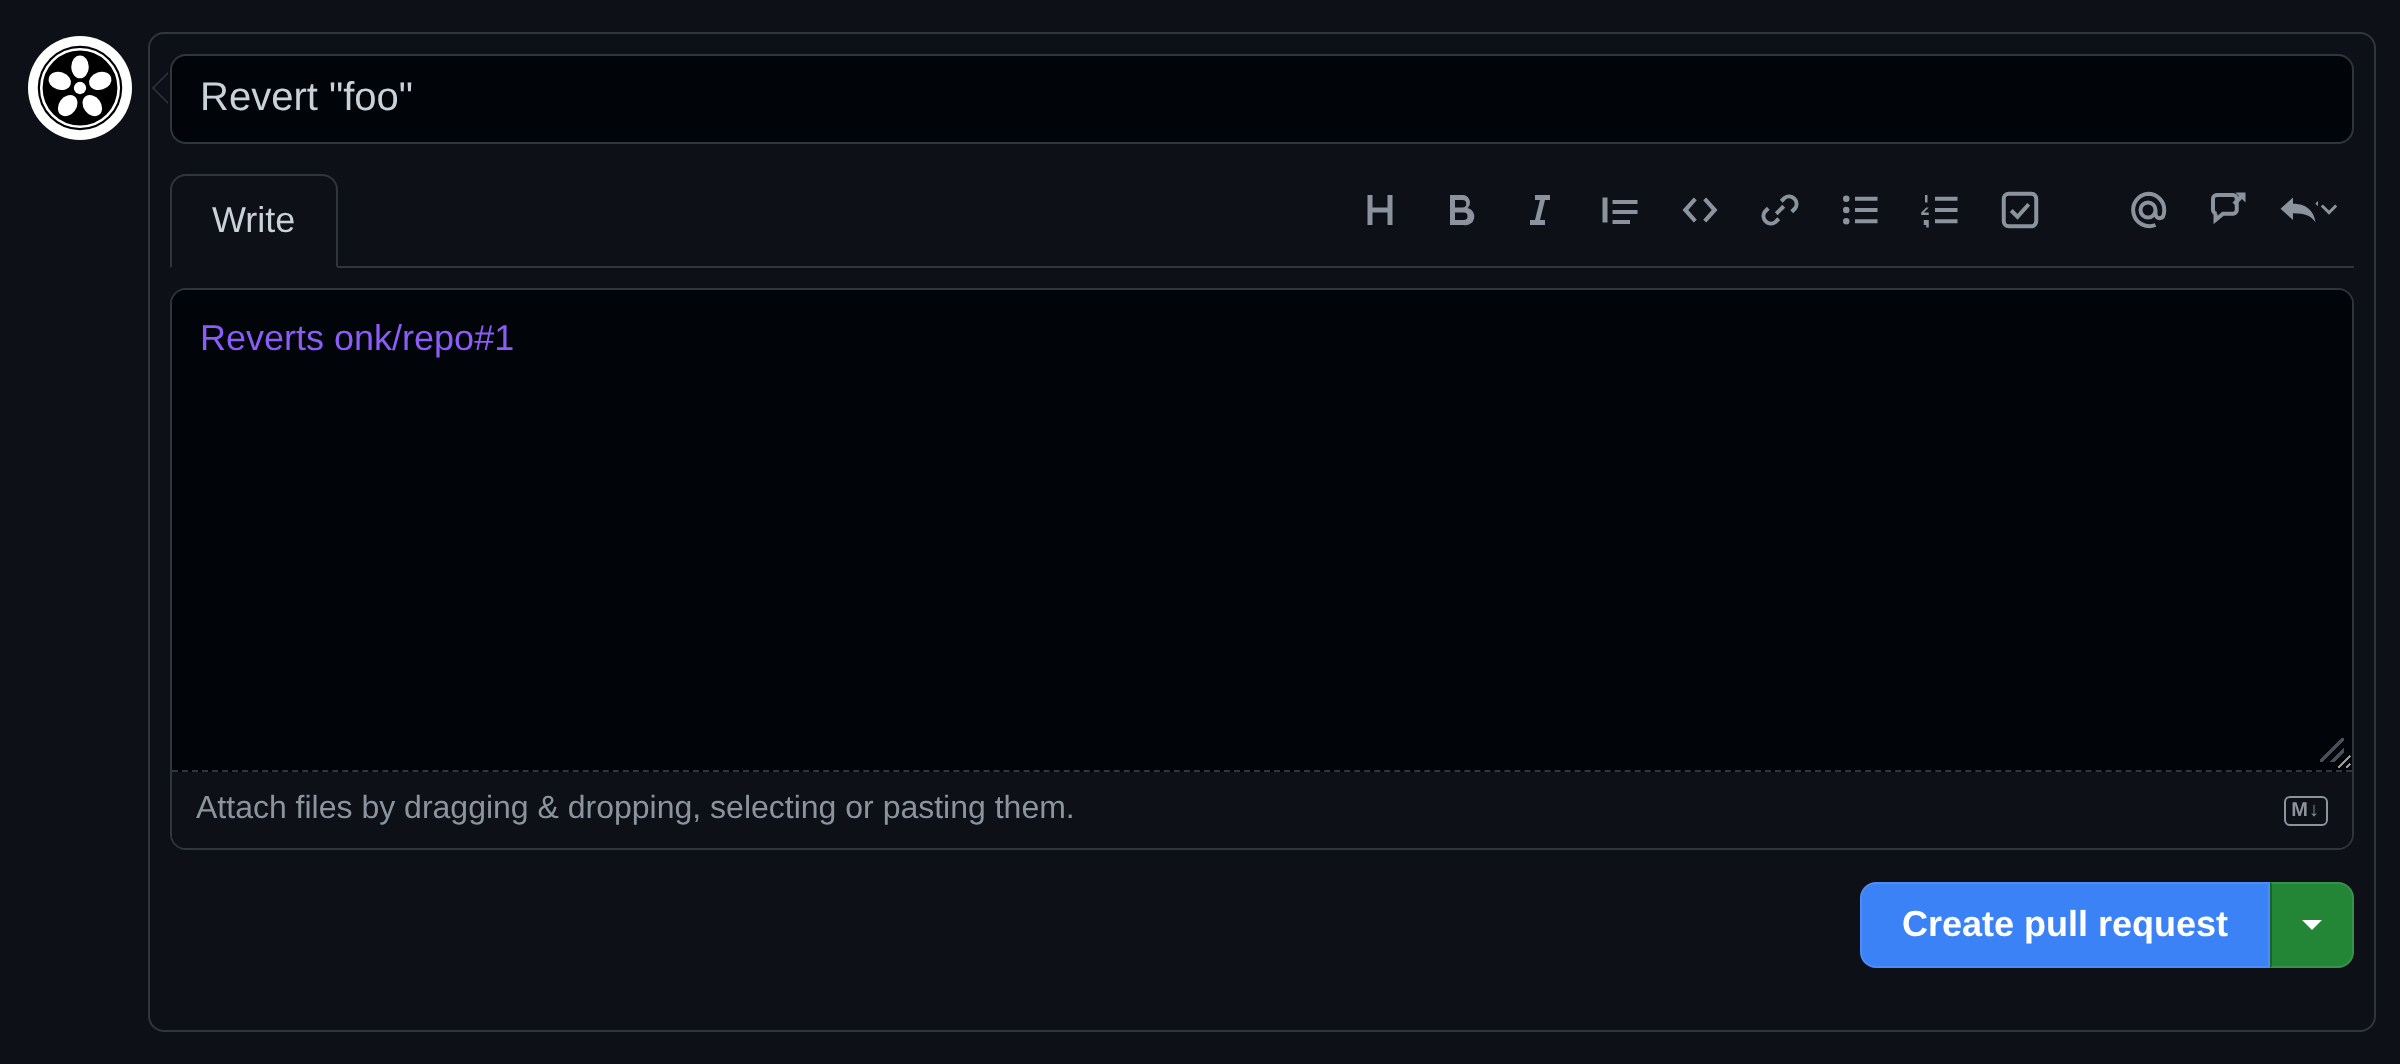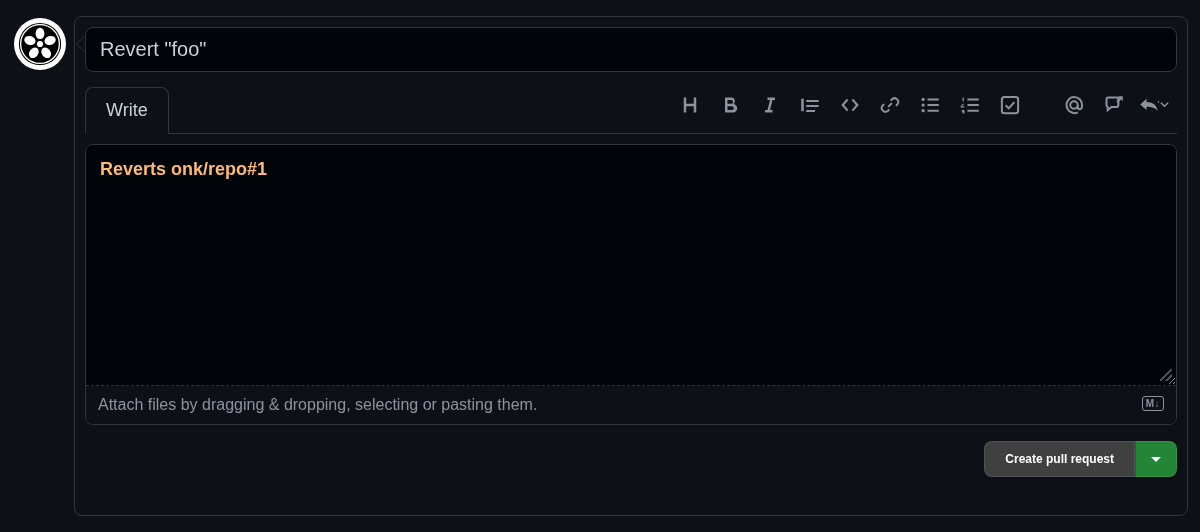--- a/index.html
+++ b/index.html
@@ -125,27 +125,26 @@
     background: #010409;
     display: flex;
     flex-direction: column;
     overflow: hidden;
   }
   .body-textarea {
     width: 100%;
     min-height: 240px;
     background: #010409;
     border: none;
-    color: #fdba74;
+    color: #8b5cf6;
     font-size: 18px;
     padding: 14px 14px;
     resize: vertical;
     outline: none;
     font-family: inherit;
-    font-weight: bold;
   }
   .divider-dashed {
     border-top: 1px dashed #30363d;
     height: 0;
   }
   .resize-handle {
     position: relative;
     height: 0;
   }
   .resize-handle::after {
@@ -154,21 +153,21 @@
     right: 4px;
     bottom: 4px;
     width: 12px;
     height: 12px;
     background:
       linear-gradient(135deg, transparent 0 45%, #484f58 45% 55%, transparent 55% 100%),
       linear-gradient(135deg, transparent 0 70%, #484f58 70% 80%, transparent 80% 100%);
   }
   .attach-row {
     display: flex;
-    align-items: flex-start;
+    align-items: center;
     padding: 10px 12px;
     font-size: 16px;
     color: #8b949e;
     background: #0d1117;
   }
   .md-badge {
     margin-left: auto;
     border: 1px solid #8b949e;
     border-radius: 3px;
     font-size: 10px;
@@ -182,23 +181,23 @@
   }
   .footer {
     margin-top: 16px;
     display: flex;
     justify-content: flex-end;
   }
   .btn-group {
     display: flex;
   }
   .btn-primary {
-    background: #404040;
+    background: #3b82f6;
     color: #ffffff;
-    font-size: 12px;
+    font-size: 18px;
     font-weight: 600;
     padding: 10px 20px;
     border: 1px solid rgba(240,246,252,0.1);
     border-top-left-radius: 8px;
     border-bottom-left-radius: 8px;
     cursor: pointer;
   }
   .btn-caret {
     background: #238636;
     color: #ffffff;

